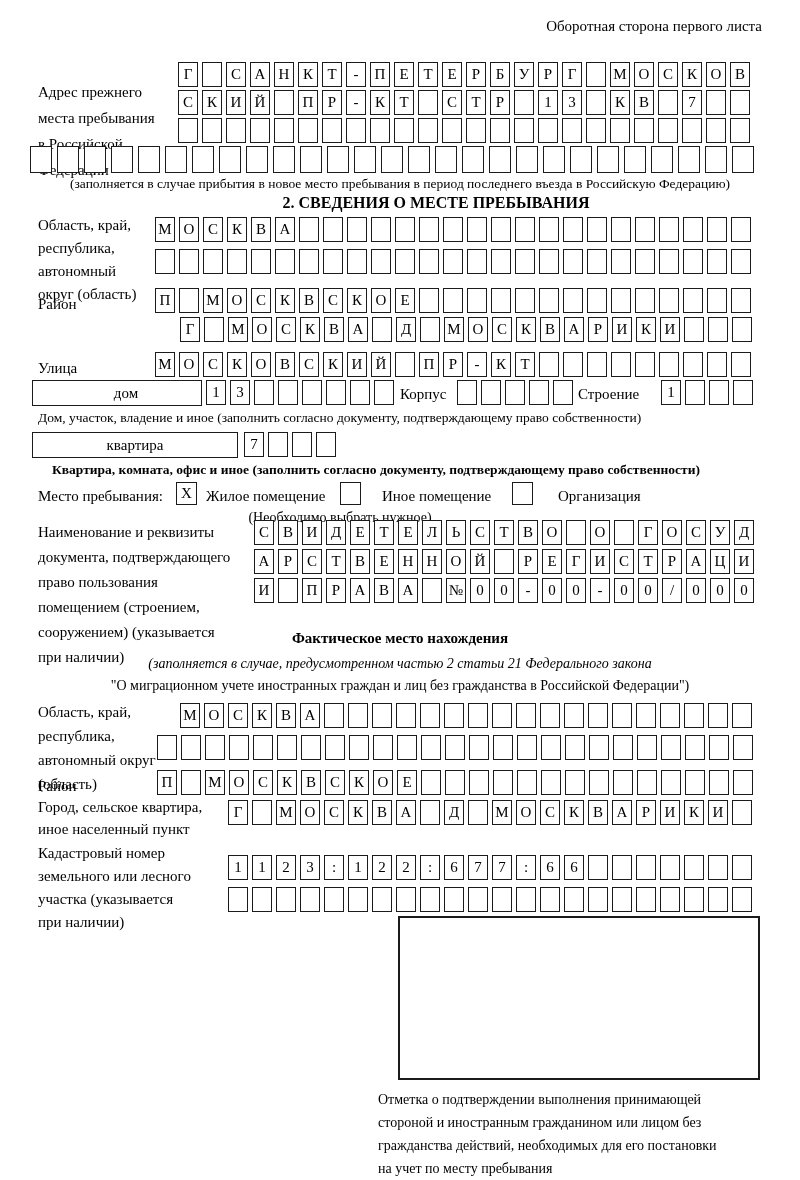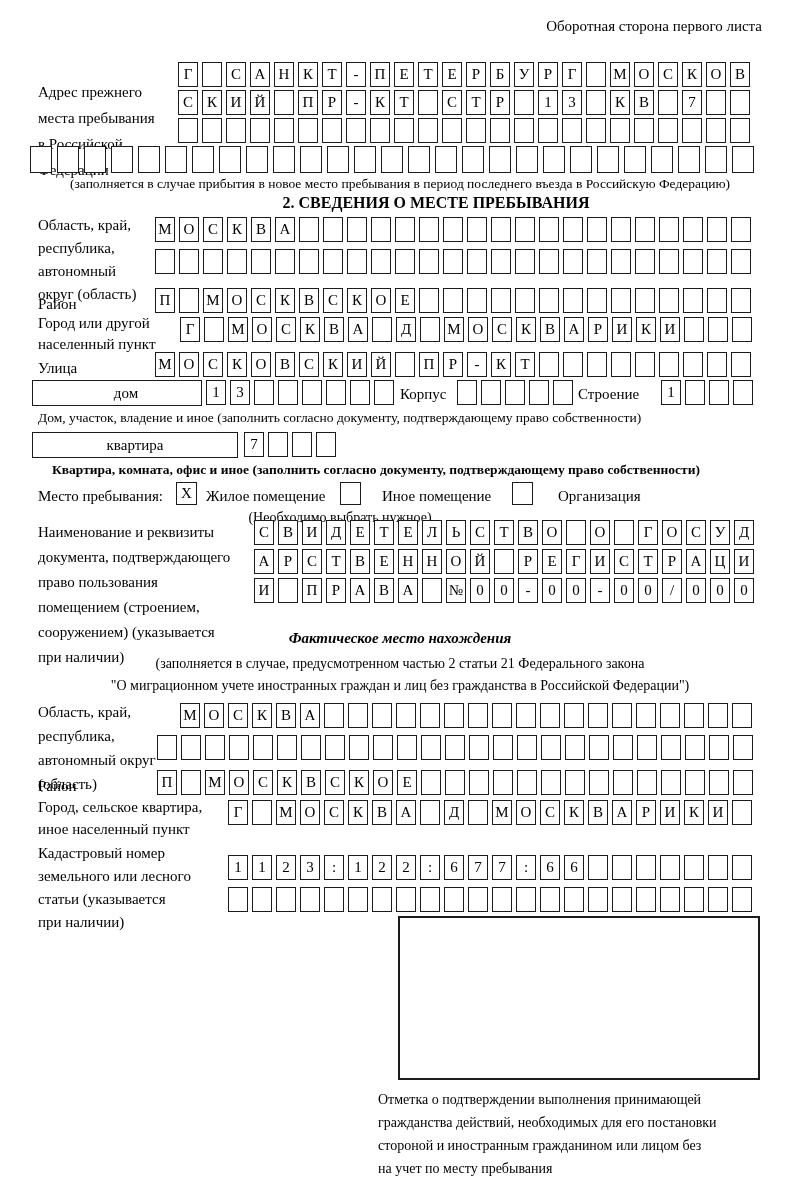--- a/index.html
+++ b/index.html
@@ -14,21 +14,21 @@
         font-size:15px;line-height:1;background:#fff;}
   .big{gap:5px;}
   .big .cell{width:22px;height:27px;}
   .widebox{position:absolute;border:1.5px solid #1b1b1b;box-sizing:border-box;
         display:flex;align-items:center;justify-content:center;font-size:15px;background:#fff;}
   .checkbox{position:absolute;width:21px;height:23px;border:1.5px solid #1b1b1b;box-sizing:border-box;
         display:flex;align-items:center;justify-content:center;font-size:15px;background:#fff;}
   .caption{position:absolute;font-size:13.5px;white-space:nowrap;}
   .center{left:0;width:800px;text-align:center;}
   .title{font-weight:bold;font-size:16px;margin-left:36px;}
-  .subtitle{font-weight:bold;font-size:15px;font-style:italic;}
+  .subtitle{font-weight:bold;font-size:15px;}
   .note{font-size:14px;}
   .stampbox{position:absolute;border:2px solid #1b1b1b;box-sizing:border-box;background:#fff;}
   .stampcap{position:absolute;font-size:14px;line-height:23px;}
 </style>
 </head>
 <body>
 
 <div class="page">
 
   <div class="abs" style="top:18px;right:38px;font-size:15px;">Оборотная сторона первого листа</div>
@@ -233,24 +233,20 @@
       <span class="cell"></span>
       <span class="cell"></span>
       <span class="cell"></span>
       <span class="cell"></span>
       <span class="cell"></span>
       <span class="cell"></span>
       <span class="cell"></span>
       <span class="cell"></span>
     </div>
 
-  <div class="lab" style="left:38px;top:313px;line-height:21px;">
-    <div>Город или другой</div>
-    <div>населенный пункт</div>
-  </div>
   <div class="cellrow" style="left:180px;top:317px;">
       <span class="cell">Г</span>
       <span class="cell"></span>
       <span class="cell">М</span>
       <span class="cell">О</span>
       <span class="cell">С</span>
       <span class="cell">К</span>
       <span class="cell">В</span>
       <span class="cell">А</span>
       <span class="cell"></span>
@@ -418,21 +414,21 @@
       <span class="cell">-</span>
       <span class="cell">0</span>
       <span class="cell">0</span>
       <span class="cell">/</span>
       <span class="cell">0</span>
       <span class="cell">0</span>
       <span class="cell">0</span>
     </div>
 
   <div class="abs center subtitle" style="top:630px;">Фактическое место нахождения</div>
-  <div class="abs center note" style="top:656px;">(заполняется в случае, предусмотренном частью 2 статьи 21 Федерального закона</div>
+  <div class="abs center note" style="top:656px;font-style:italic;">(заполняется в случае, предусмотренном частью 2 статьи 21 Федерального закона</div>
   <div class="abs center note" style="top:678px;">"О миграционном учете иностранных граждан и лиц без гражданства в Российской Федерации")</div>
 
   <div class="lab" style="left:38px;top:700px;line-height:24px;">
     <div>Область, край,</div>
     <div>республика,</div>
     <div>автономный округ</div>
     <div>(область)</div>
   </div>
   <div class="cellrow" style="left:180px;top:703px;">
       <span class="cell">М</span>
@@ -542,21 +538,21 @@
       <span class="cell">Р</span>
       <span class="cell">И</span>
       <span class="cell">К</span>
       <span class="cell">И</span>
       <span class="cell"></span>
     </div>
 
   <div class="lab" style="left:38px;top:842px;line-height:23px;">
     <div>Кадастровый номер</div>
     <div>земельного или лесного</div>
-    <div>статьи (указывается</div>
+    <div>участка (указывается</div>
     <div>при наличии)</div>
   </div>
   <div class="cellrow" style="left:228px;top:855px;">
       <span class="cell">1</span>
       <span class="cell">1</span>
       <span class="cell">2</span>
       <span class="cell">3</span>
       <span class="cell">:</span>
       <span class="cell">1</span>
       <span class="cell">2</span>
@@ -597,18 +593,18 @@
       <span class="cell"></span>
       <span class="cell"></span>
       <span class="cell"></span>
       <span class="cell"></span>
       <span class="cell"></span>
     </div>
 
   <div class="stampbox" style="left:398px;top:916px;width:362px;height:164px;"></div>
   <div class="stampcap" style="left:378px;top:1088px;width:404px;">
     <div>Отметка о подтверждении выполнения принимающей</div>
+    <div>стороной и иностранным гражданином или лицом без</div>
     <div>гражданства действий, необходимых для его постановки</div>
-    <div>стороной и иностранным гражданином или лицом без</div>
     <div>на учет по месту пребывания</div>
   </div>
 
 </div>
 
 </body></html>

